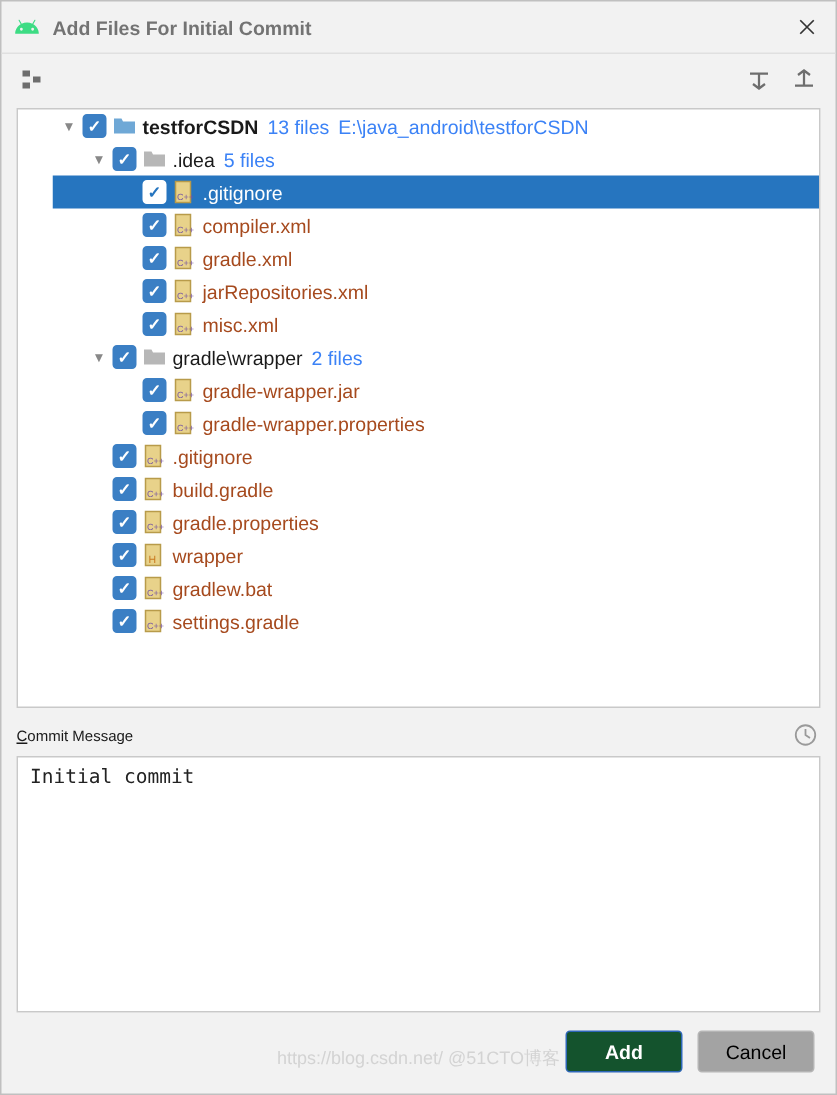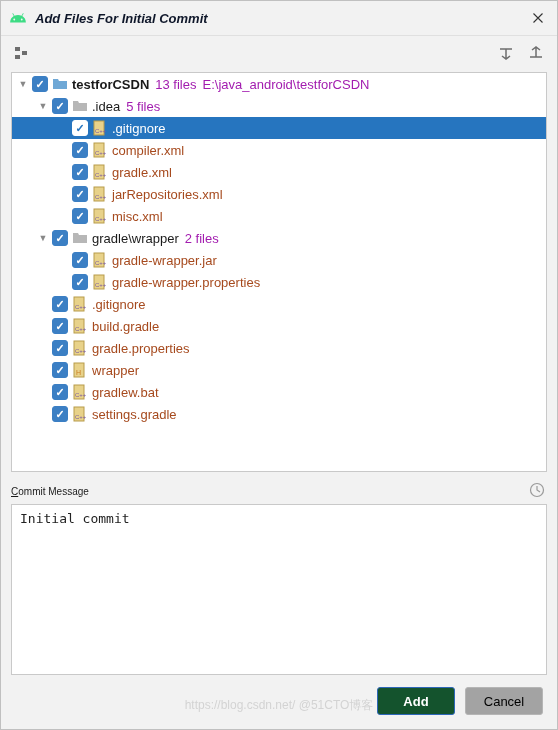--- a/index.html
+++ b/index.html
@@ -21,38 +21,39 @@
   flex-direction: column;
 }
 .titlebar {
   display: flex;
   align-items: center;
   padding: 6px 8px;
   border-bottom: 1px solid #e0e0e0;
 }
 .android-icon { width: 18px; height: 18px; margin-right: 8px; }
 .android-icon svg { width: 18px; height: 18px; }
-.title { flex: 1; font-weight: 600; font-size: 13px; color: #0f172a; font-style: italic; }
+.title { flex: 1; font-weight: 600; font-size: 13px; color: #737373; }
 .close-btn { width: 22px; height: 22px; display:flex; align-items:center; justify-content:center; cursor:pointer; color:#333; font-size:14px;}
 .toolbar {
   display: flex;
   align-items: center;
   padding: 6px 10px;
 }
 .toolbar-left, .toolbar-right { display: flex; gap: 8px; }
 .toolbar-spacer { flex: 1; }
 .tool-btn { width: 22px; height: 22px; display:flex; align-items:center; justify-content:center; cursor:pointer; }
 .tool-btn svg { width: 16px; height: 16px; }
 .tree-wrap {
   border: 1px solid #c9c9c9;
   background: #fff;
   margin: 2px 10px 8px 10px;
   flex: 0 0 400px;
   overflow: hidden;
   position: relative;
+  padding-left: 23px;
 }
 .tree {
   height: 100%;
   overflow-y: scroll;
 }
 .tree::-webkit-scrollbar { width: 14px; }
 .tree::-webkit-scrollbar-thumb { background: #c4c4c4; border: 3px solid #fff; border-radius: 7px;}
 .tree::-webkit-scrollbar-track { background: #fff; }
 .row {
   display: flex;
@@ -84,21 +85,21 @@
   font-size: 11px;
   font-weight: bold;
 }
 .row.selected .chk { border-color:#fff; background:#fff; }
 .row.selected .chk::after { color:#2675bf; }
 .fi { width: 16px; height: 16px; margin-right: 4px; display:inline-flex; align-items:center; justify-content:center; flex-shrink:0;}
 .fi svg { width:16px; height:16px; }
 .fname { color: #a64a1e; }
 .row.selected .fname { color: #fff; }
 .folder-name { color: #1a1a1a; }
-.meta { color: #a21caf; margin-left: 6px; }
+.meta { color: #3b82f6; margin-left: 6px; }
 .commit-label-row { display:flex; align-items:center; margin: 2px 10px 4px 10px; }
 .commit-label { flex:1; color:#1a1a1a; font-size:10px;}
 .commit-label u { text-decoration: underline; }
 .history-icon { width:18px; height:18px; cursor:pointer; }
 .history-icon svg { width:16px; height:16px; }
 .commit-box {
   border: 1px solid #c9c9c9;
   background: #fff;
   margin: 0 10px;
   flex: 1 1 auto;

